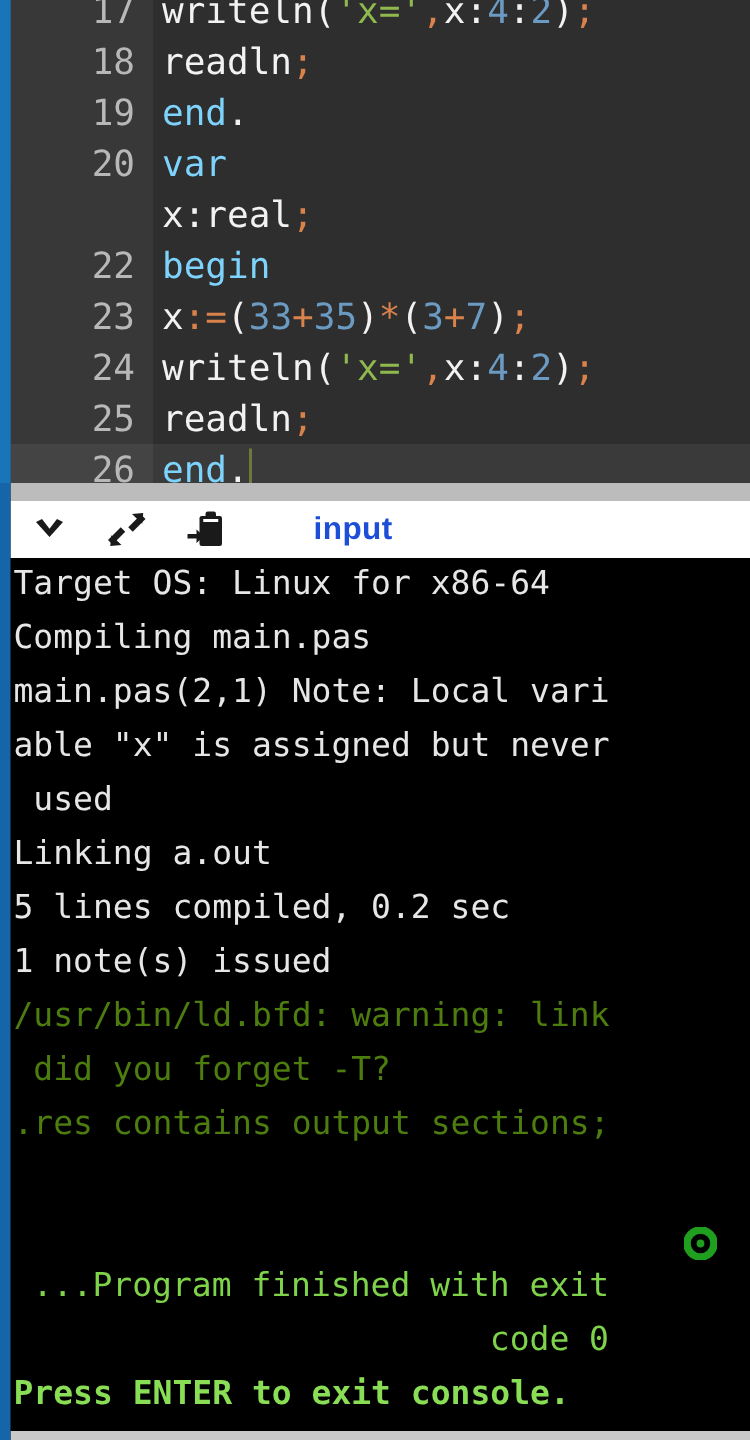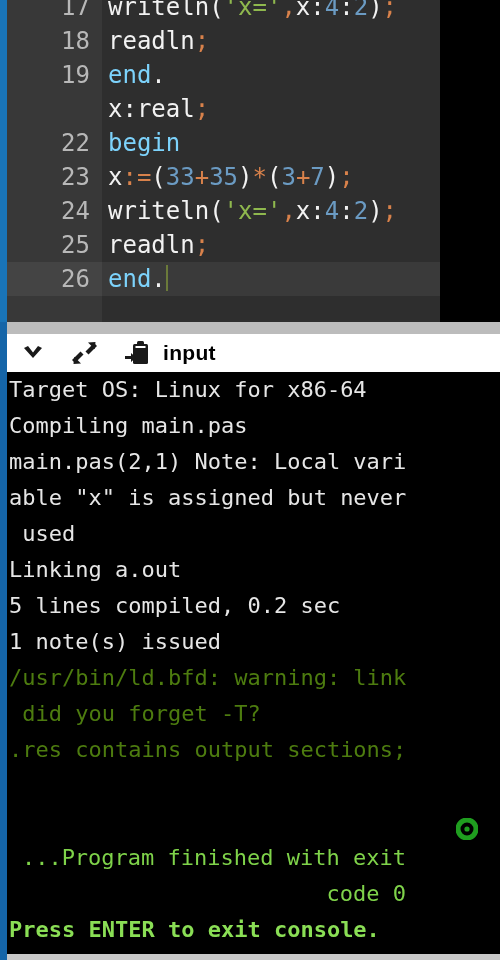--- a/index.html
+++ b/index.html
@@ -34,21 +34,21 @@
     height: 322px;
     background: #1974b8;
     z-index: 41;
   }
 
   
   .editor {
     position: absolute;
     left: 0;
     top: 0;
-    width: 440px;
+    width: 500px;
     height: 322px;
     background: #2e2e2e;
     overflow: hidden;
   }
   .gutter {
     position: absolute;
     left: 7px;
     top: 0;
     width: 95px;
     height: 322px;
@@ -131,21 +131,22 @@
   }
   .tb-icon {
     width: 52px;
     height: 38px;
     display: flex;
     align-items: center;
     justify-content: center;
   }
   .tb-icon svg { display: block; }
   .tb-title {
-    color: #000000;
+    margin-left: 46px;
+    color: #1d4ed8;
     font-family: "Liberation Sans", sans-serif;
     font-size: 21px;
     font-weight: bold;
     letter-spacing: 0.3px;
   }
 
   
   .console {
     position: absolute;
     left: 7px;
@@ -203,20 +204,21 @@
 
   <div class="left-rail"></div>
   <div class="left-rail-top"></div>
 
   <div class="editor">
     <div class="gutter"></div>
     <div class="code-lines" id="code-lines">
         <div class="code-line"><span class="ln">17</span><span class="lt"><span class="tok-id">writeln</span><span class="tok-pun">(</span><span class="tok-str">'x='</span><span class="tok-op">,</span><span class="tok-id">x</span><span class="tok-pun">:</span><span class="tok-num">4</span><span class="tok-pun">:</span><span class="tok-num">2</span><span class="tok-pun">)</span><span class="tok-op">;</span></span></div>
         <div class="code-line"><span class="ln">18</span><span class="lt"><span class="tok-id">readln</span><span class="tok-op">;</span></span></div>
         <div class="code-line"><span class="ln">19</span><span class="lt"><span class="tok-kw">end</span><span class="tok-pun">.</span></span></div>
+        <div class="code-line"><span class="ln">20</span><span class="lt"><span class="tok-kw">var</span></span></div>
         <div class="code-line"><span class="lt"><span class="tok-id">x:real</span><span class="tok-op">;</span></span></div>
         <div class="code-line"><span class="ln">22</span><span class="lt"><span class="tok-kw">begin</span></span></div>
         <div class="code-line"><span class="ln">23</span><span class="lt"><span class="tok-id">x</span><span class="tok-op">:=</span><span class="tok-pun">(</span><span class="tok-num">33</span><span class="tok-op">+</span><span class="tok-num">35</span><span class="tok-pun">)</span><span class="tok-op">*</span><span class="tok-pun">(</span><span class="tok-num">3</span><span class="tok-op">+</span><span class="tok-num">7</span><span class="tok-pun">)</span><span class="tok-op">;</span></span></div>
         <div class="code-line"><span class="ln">24</span><span class="lt"><span class="tok-id">writeln</span><span class="tok-pun">(</span><span class="tok-str">'x='</span><span class="tok-op">,</span><span class="tok-id">x</span><span class="tok-pun">:</span><span class="tok-num">4</span><span class="tok-pun">:</span><span class="tok-num">2</span><span class="tok-pun">)</span><span class="tok-op">;</span></span></div>
         <div class="code-line"><span class="ln">25</span><span class="lt"><span class="tok-id">readln</span><span class="tok-op">;</span></span></div>
         <div class="code-line current"><span class="ln">26</span><span class="lt"><span class="tok-kw">end</span><span class="tok-pun">.</span><span class="caret"></span></span></div>
       </div>
   </div>
 
   <div class="divider"></div>

